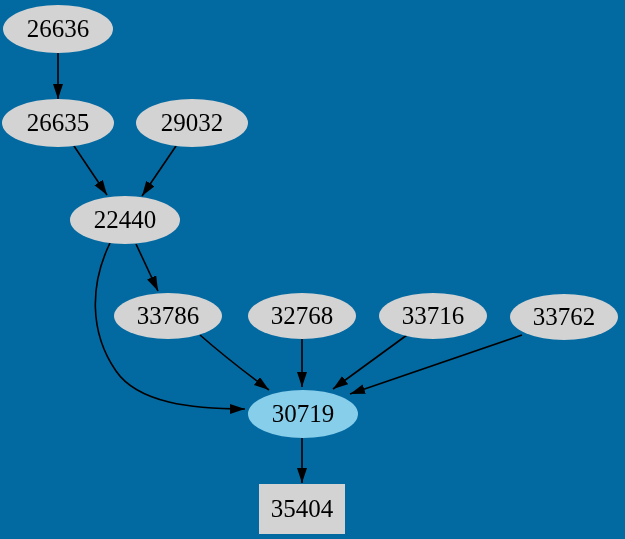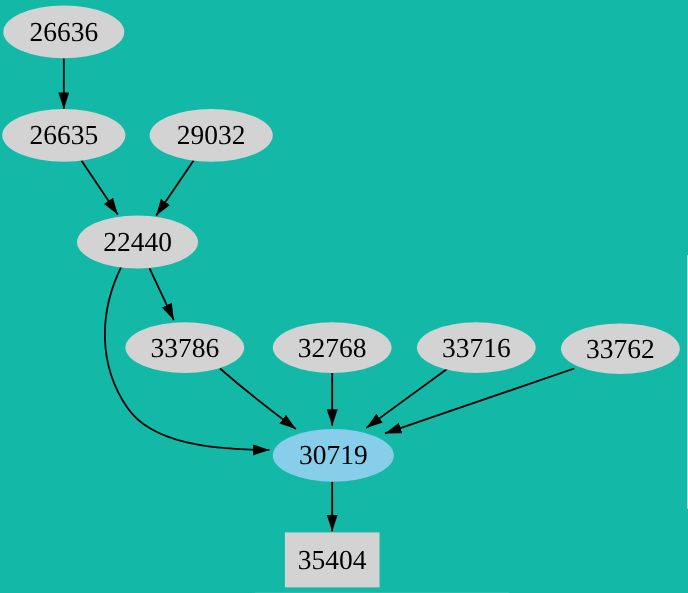--- a/index.html
+++ b/index.html
@@ -7,21 +7,21 @@
     padding: 0;
     background: #ffffff;
     width: 625px;
     height: 539px;
     overflow: hidden;
   }
   .canvas {
     position: relative;
     width: 625px;
     height: 539px;
-    background: #14b8a6;
+    background: #0369a1;
   }
   svg { display: block; }
   .edge {
     fill: none;
     stroke: #000000;
     stroke-width: 1.6px;
   }
   .node-shape {
     stroke: none;
   }

